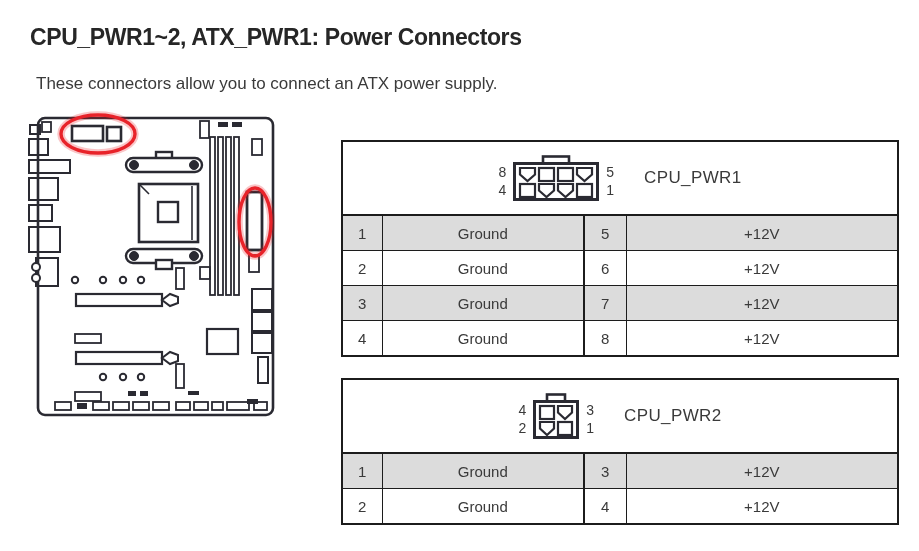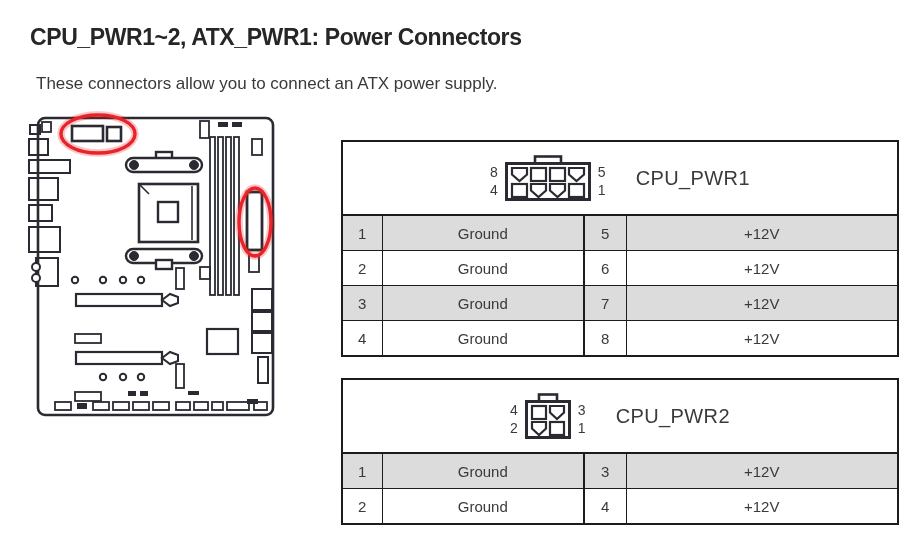--- a/index.html
+++ b/index.html
@@ -36,21 +36,21 @@
   .conn-fig{display:flex;align-items:flex-start;justify-content:center;}
   .pin-nums{
     display:flex;flex-direction:column;justify-content:space-between;
     height:46px;box-sizing:border-box;padding:10px 0 4px 0;
     font-size:14px;line-height:14px;color:#3a3a3a;
   }
   .pin-nums.left{align-items:flex-end;margin-right:7px;}
   .pin-nums.right{align-items:flex-start;margin-left:7px;}
   .conn-name{
     margin-left:30px;align-self:center;
-    font-size:20px;color:#3a3a3a;letter-spacing:0.4px;white-space:nowrap;
+    font-size:17px;color:#3a3a3a;letter-spacing:0.4px;white-space:nowrap;
   }
 </style>
 </head>
 <body>
 
 <h1 class="page-title">CPU_PWR1~2, ATX_PWR1: Power Connectors</h1>
 <p class="page-subtitle">These connectors allow you to connect an ATX power supply.</p>
 
 <div class="diagram-wrap">
 <svg width="262" height="312" viewBox="0 0 262 312" fill="none" xmlns="http://www.w3.org/2000/svg">

